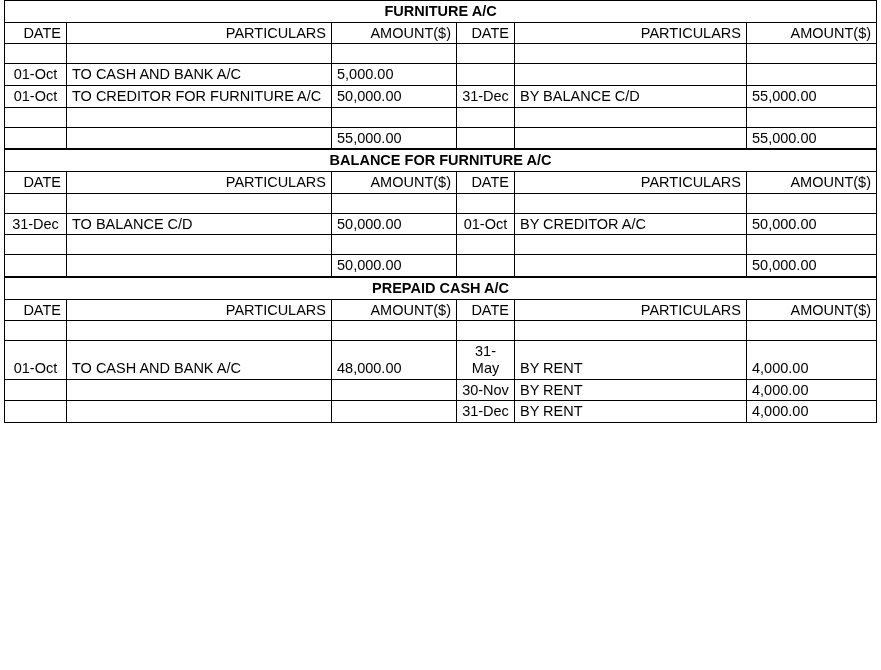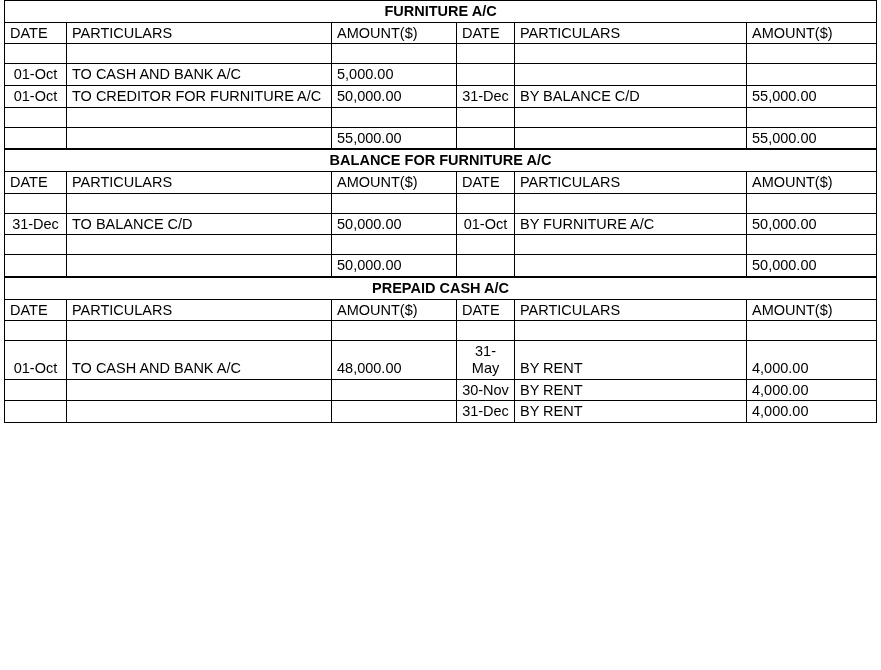--- a/index.html
+++ b/index.html
@@ -46,20 +46,21 @@
 
   .title-row td {
     text-align: center;
     font-weight: bold;
     height: 24px;
     vertical-align: middle;
   }
   .header-row td {
     height: 44px;
     vertical-align: bottom;
+    text-align: right;
   }
   .date-cell {
     text-align: center;
     padding-right: 8px;
   }
   .amt-cell {
     text-align: left;
   }
   .blank-row td {
     height: 22px;
@@ -171,21 +172,21 @@
         <td></td>
         <td></td>
         <td></td>
         <td></td>
       </tr>
       <tr class="dbl-row">
         <td class="date-cell">31-Dec</td>
         <td>TO BALANCE C/D</td>
         <td class="amt-cell">50,000.00</td>
         <td class="date-cell">01-Oct</td>
-        <td>BY FURNITURE A/C</td>
+        <td>BY CREDITOR A/C</td>
         <td class="amt-cell">50,000.00</td>
       </tr>
       <tr class="blank-row">
         <td></td>
         <td></td>
         <td></td>
         <td></td>
         <td></td>
         <td></td>
       </tr>

